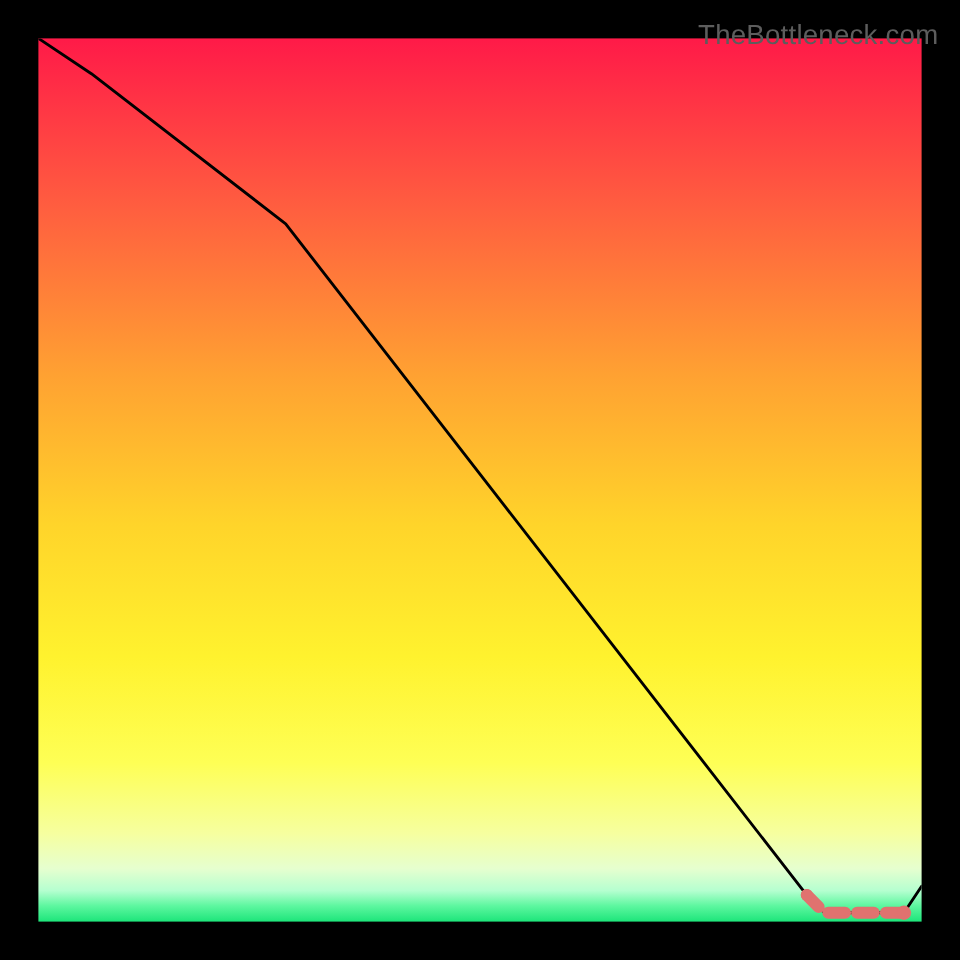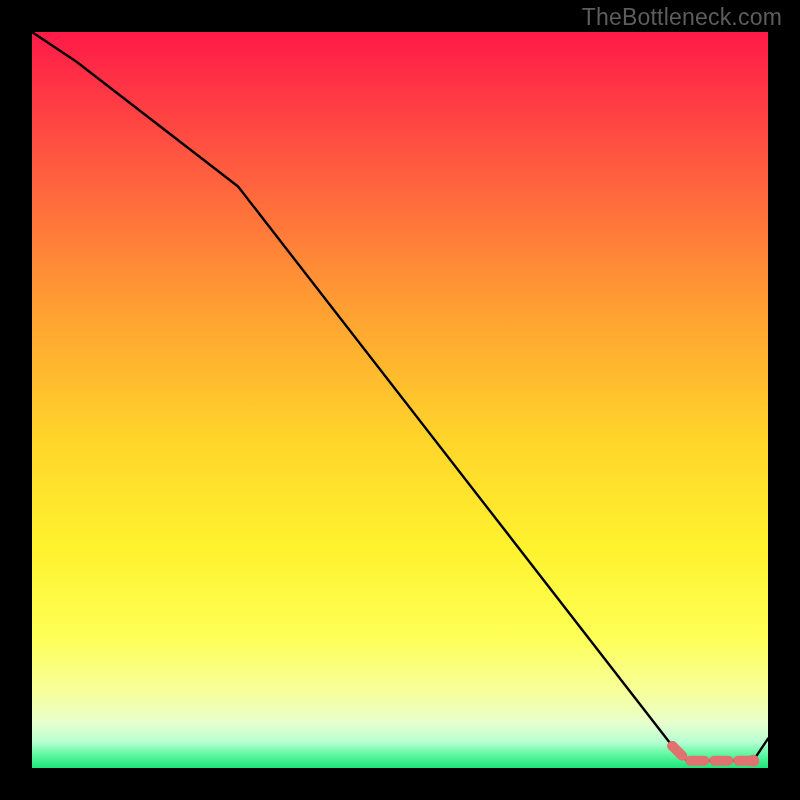--- a/index.html
+++ b/index.html
@@ -12,21 +12,21 @@
     font-family: Arial, Helvetica, sans-serif;
   }
   .frame {
     position: relative;
     width: 800px;
     height: 800px;
     background: #000;
   }
   .watermark {
     position: absolute;
-    top: 4px;
+    top: 16px;
     right: 18px;
     color: #5d5d5d;
     font-size: 23px;
     font-weight: 400;
     letter-spacing: 0.2px;
     font-family: Arial, Helvetica, sans-serif;
   }
   svg {
     position: absolute;
     left: 0;

